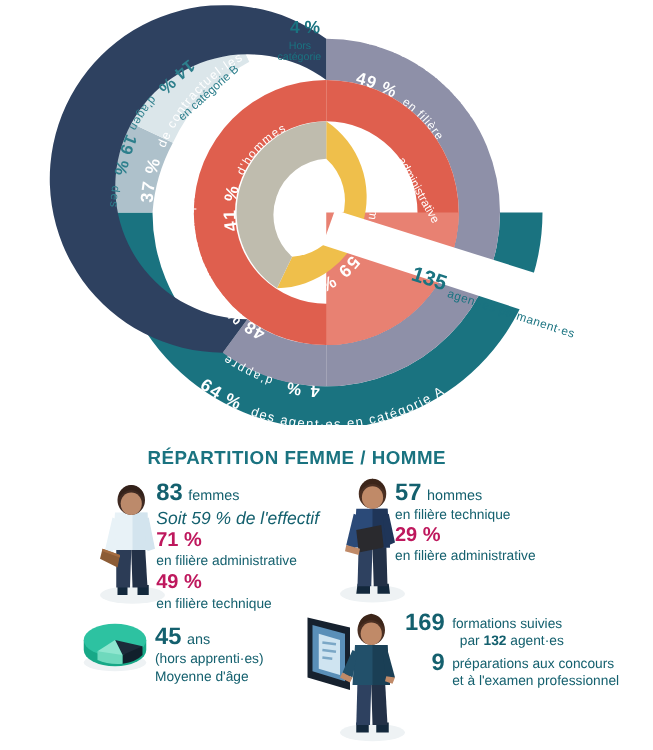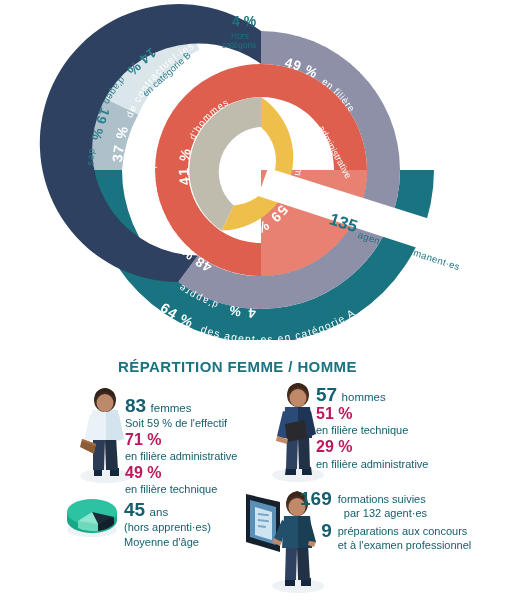--- a/index.html
+++ b/index.html
@@ -21,32 +21,32 @@
   .bottom{position:absolute;left:0;top:340px;width:496px;height:260px;}
   .section-title{
     position:absolute;left:118px;top:18px;
     font-size:15px;font-weight:bold;letter-spacing:.4px;
     color:#1a7380;
   }
 
   .stat-block{position:absolute;}
   .big{font-size:19px;font-weight:bold;color:#14606e;line-height:1.05;}
   .unit{font-size:11.5px;font-weight:normal;color:#14606e;}
-  .ital{font-size:11px;color:#14606e;line-height:1.35;}
+  .ital{font-size:14px;font-style:italic;color:#14606e;line-height:1.35;}
   .lbl{font-size:11px;color:#14606e;line-height:1.35;}
   .pct{font-size:16px;font-weight:bold;color:#be185d;line-height:1.15;}
 
   .row-line{white-space:nowrap;}
 
   .fig{position:absolute;}
-  .tbl{border-collapse:collapse;}
+  .tbl{border-collapse:collapse;margin-left:24px;}
   .tbl td{vertical-align:top;padding:0;}
   .tbl td.n{text-align:right;padding-right:6px;font-size:19px;font-weight:bold;color:#14606e;line-height:1.15;}
   .tbl td.t{font-size:11px;color:#14606e;line-height:1.28;padding-top:4px;}
-  .tbl td.t b{font-weight:normal;}
+  .tbl td.t b{font-weight:bold;}
 </style>
 </head>
 <body>
 
 <div class="wrap">
 
   <div class="donut-area">
     <svg class="donut-svg" width="522" height="340" viewBox="0 0 522 340">
       <defs>
 
@@ -211,21 +211,21 @@
       <path d="M40 26 L40 56 L53 56 L52 26 Z" fill="#d3e4ee"></path>
       <path d="M24 30 L18 56 L24 58 L29 32 Z" fill="#e8f2f7"></path>
       <path d="M53 30 L58 55 L52 57 L48 32 Z" fill="#d3e4ee"></path>
       <ellipse cx="39" cy="16" rx="11" ry="12" fill="#3f2a22"></ellipse>
       <ellipse cx="39" cy="19" rx="8.5" ry="9" fill="#bc8a6b"></ellipse>
       <path d="M29 14 Q39 2 49 14 Q49 6 39 4 Q29 6 29 14 Z" fill="#33211a"></path>
       <path d="M16 55 L30 60 L28 70 L14 63 Z" fill="#8c5c36"></path>
       <path d="M16 55 L30 60 L30 62 L16 57 Z" fill="#a56c41"></path>
     </svg>
 
-    <div class="stat-block" style="left:125px;top:56px;">
+    <div class="stat-block" style="left:125px;top:45px;">
       <div class="row-line">
         <span class="big">83</span>
         <span class="unit">femmes</span>
       </div>
       <div class="ital">Soit 59 % de l'effectif</div>
       <div class="pct">71 %</div>
       <div class="lbl">en filière administrative</div>
       <div class="pct">49 %</div>
       <div class="lbl">en filière technique</div>
     </div>
@@ -245,21 +245,20 @@
       <ellipse cx="40" cy="18" rx="8.5" ry="9" fill="#c08a68"></ellipse>
       <path d="M30 13 Q40 1 50 13 Q50 5 40 3 Q30 5 30 13 Z" fill="#3c2519"></path>
       <path d="M19 56 L30 59 L29 64 L18 61 Z" fill="#c08a68"></path>
     </svg>
 
     <div class="stat-block" style="left:316px;top:45px;">
       <div class="row-line">
         <span class="big">57</span>
         <span class="unit">hommes</span>
       </div>
-      <div class="pct">51 %</div>
       <div class="lbl">en filière technique</div>
       <div class="pct">29 %</div>
       <div class="lbl">en filière administrative</div>
     </div>
 
     <svg class="fig" style="left:64px;top:150px;" width="56" height="48" viewBox="0 0 56 48">
       <ellipse cx="28" cy="40" rx="25" ry="7" fill="#eef2f4"></ellipse>
       <path d="M3 22 L3 30 A 25 13 0 0 0 53 30 L53 22 Z" fill="#17a887"></path>
       <ellipse cx="28" cy="22" rx="25" ry="13" fill="#2dc2a1"></ellipse>
       <path d="M28 22 L50 27 A 25 13 0 0 1 34 34 Z" fill="#1c2b3a"></path>

